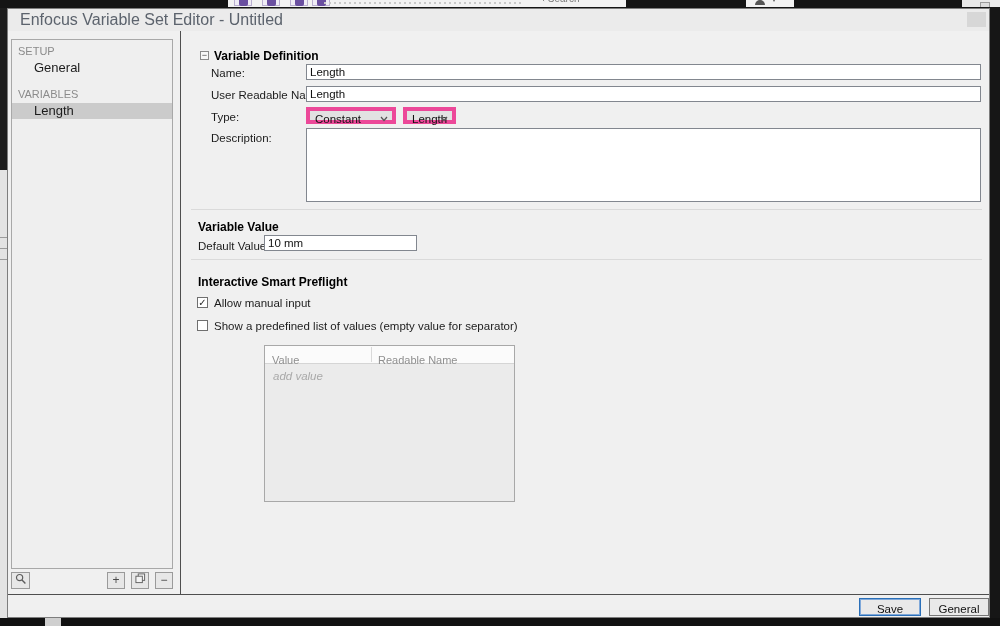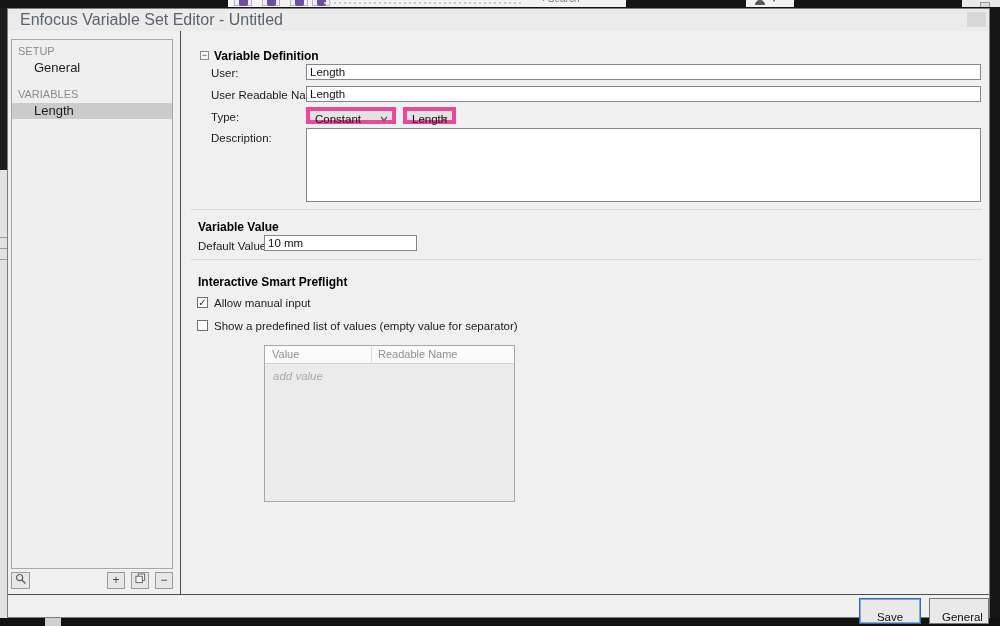--- a/index.html
+++ b/index.html
@@ -73,31 +73,31 @@
   .checkbox { position:absolute; width:11px; height:11px; background:#fff;
     border:1px solid #6f6f6f; font-size:10px; line-height:10px; text-align:center;
     color:#2b2b2b; }
   .cb-label { position:absolute; font-size:11.5px; color:#1c1c1c; }
 
   
   #values-table { left:256px; top:336px; width:251px; height:157px;
     border:1px solid #a8a8a8; background:#ebebeb; }
   #vt-header { position:absolute; left:0; top:0; width:249px; height:18px;
     background:#fbfbfb; border-bottom:1px solid #d5d5d5; }
-  .vt-col { position:absolute; top:2px; font-size:11px; color:#8f8f8f; }
+  .vt-col { position:absolute; top:8px; font-size:11px; color:#8f8f8f; }
   #vt-col-divider { position:absolute; left:106px; top:1px; width:1px; height:15px;
     background:#d9d9d9; }
   #vt-placeholder { position:absolute; left:8px; top:24px; font-size:11.5px;
     font-style:italic; color:#a9a9a9; }
 
   
   #footer-line { left:0; top:585px; width:981px; height:1px; background:#4f4f4f; }
   .dlg-btn { position:absolute; top:589px; height:18px; background:#e9e9e9;
     font-family:"Liberation Sans", sans-serif; font-size:11.5px; color:#111;
-    text-align:center; padding:12px; }
+    text-align:center; padding:4px; }
   #save-btn { left:851px; width:62px; border:1px solid #2a6fb8;
     box-shadow:inset 0 0 0 1px #7fa8d9; }
   #cancel-btn { left:921px; width:60px; border:1px solid #777; }
 </style>
 </head>
 <body>
 
 <div class="abs" id="bg-top-strip">
   <div class="abs" id="bg-toolbar-frag">
     <span class="bg-icon-frag" style="left:6px">
@@ -169,21 +169,21 @@
       <rect x="1" y="3.5" width="7" height="7" fill="#f4f4f4" stroke="#5d5d5d"></rect>
     </svg>
   </button>
   <button class="mini-btn" style="left:147px; top:563px;">−</button>
 
   <div class="abs" id="divider-v"></div>
 
   <div class="abs" id="vd-collapse">−</div>
   <span class="section-title" style="left:206px; top:40px;">Variable Definition</span>
 
-  <span class="fld-label" style="left:203px; top:58px;">User:</span>
+  <span class="fld-label" style="left:203px; top:58px;">Name:</span>
   <input class="txt-input" style="left: 298px; top: 55px; width: 675px;" value="Length">
 
   <span class="fld-label" style="left:203px; top:80px;">User Readable Name:</span>
   <input class="txt-input" style="left: 298px; top: 77px; width: 675px;" value="Length">
 
   <span class="fld-label" style="left:203px; top:102px;">Type:</span>
   <div class="combo" style="left:298px; top:98px; width:90px;">
     <span class="val">Constant</span>
     <svg width="8" height="6" viewBox="0 0 8 6">
       <polyline points="1,1 4,4.5 7,1" fill="none" stroke="#555" stroke-width="1.2"></polyline>

